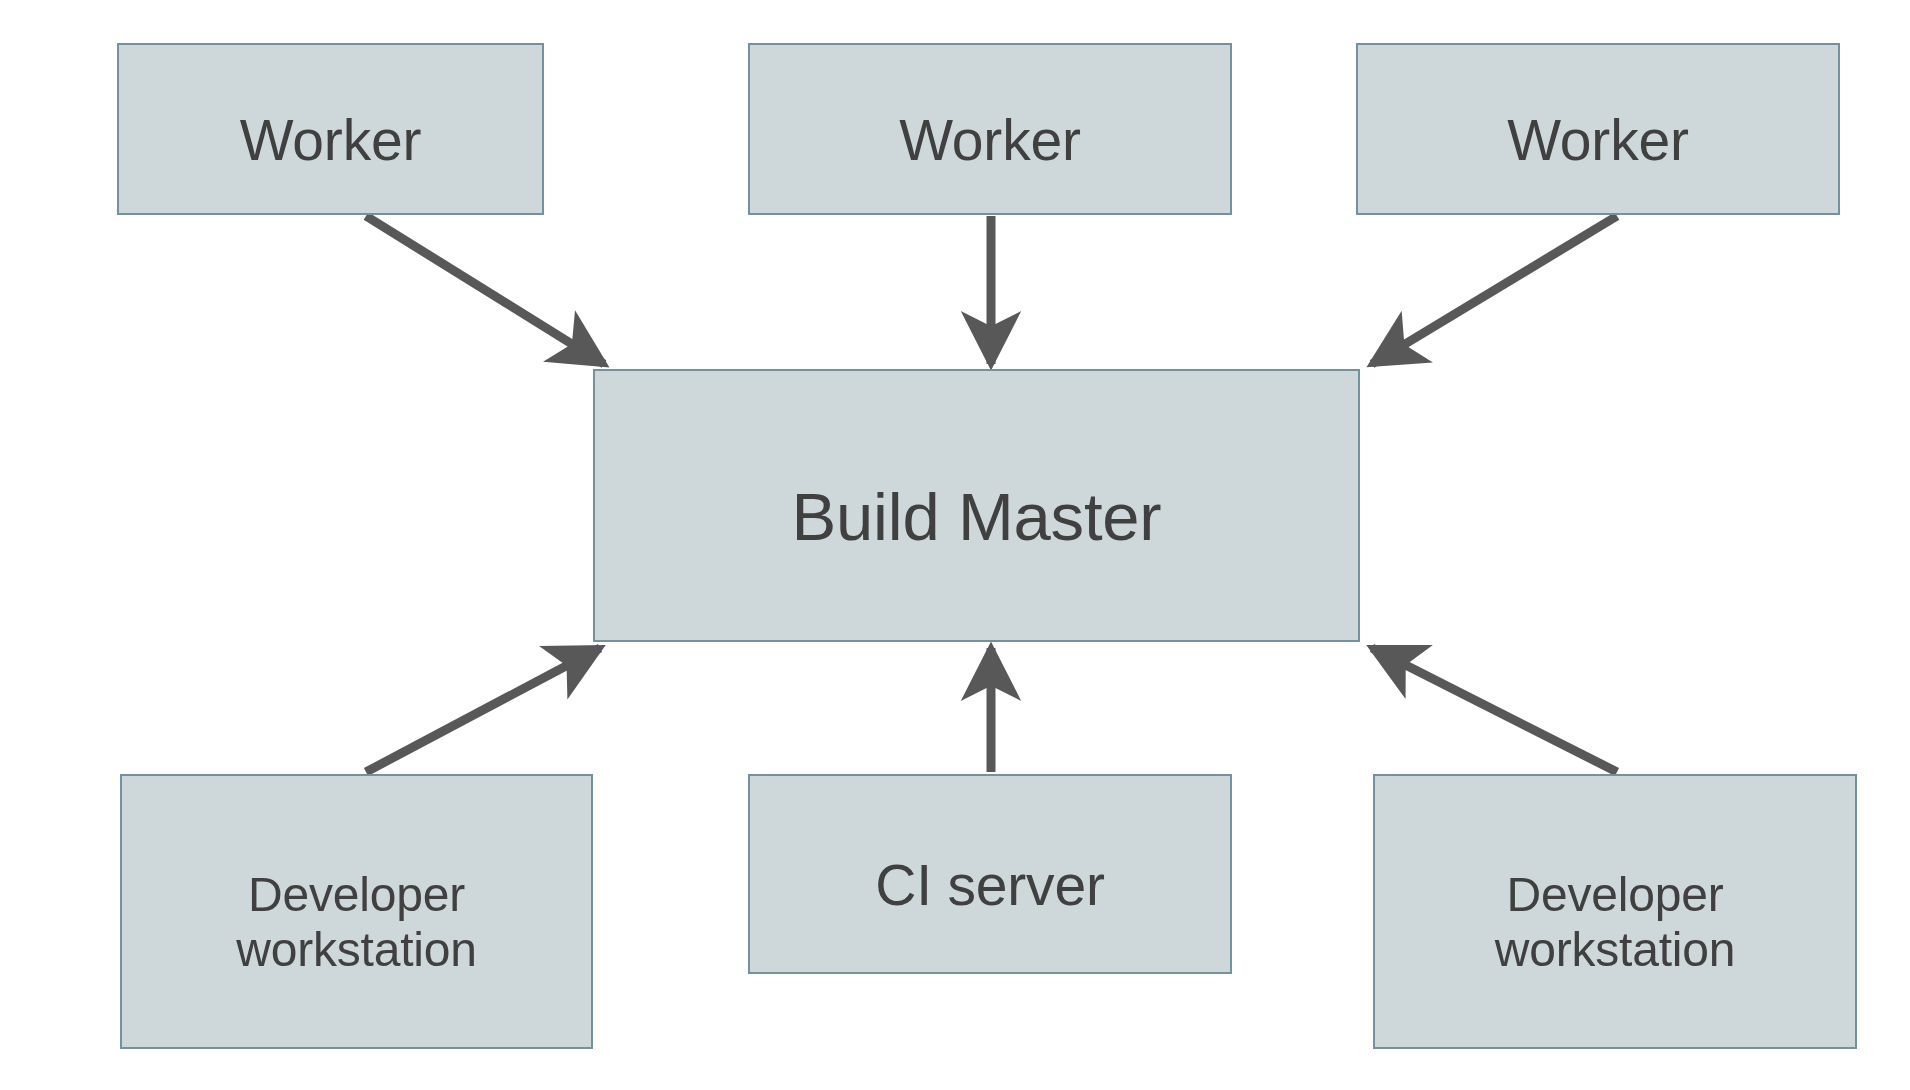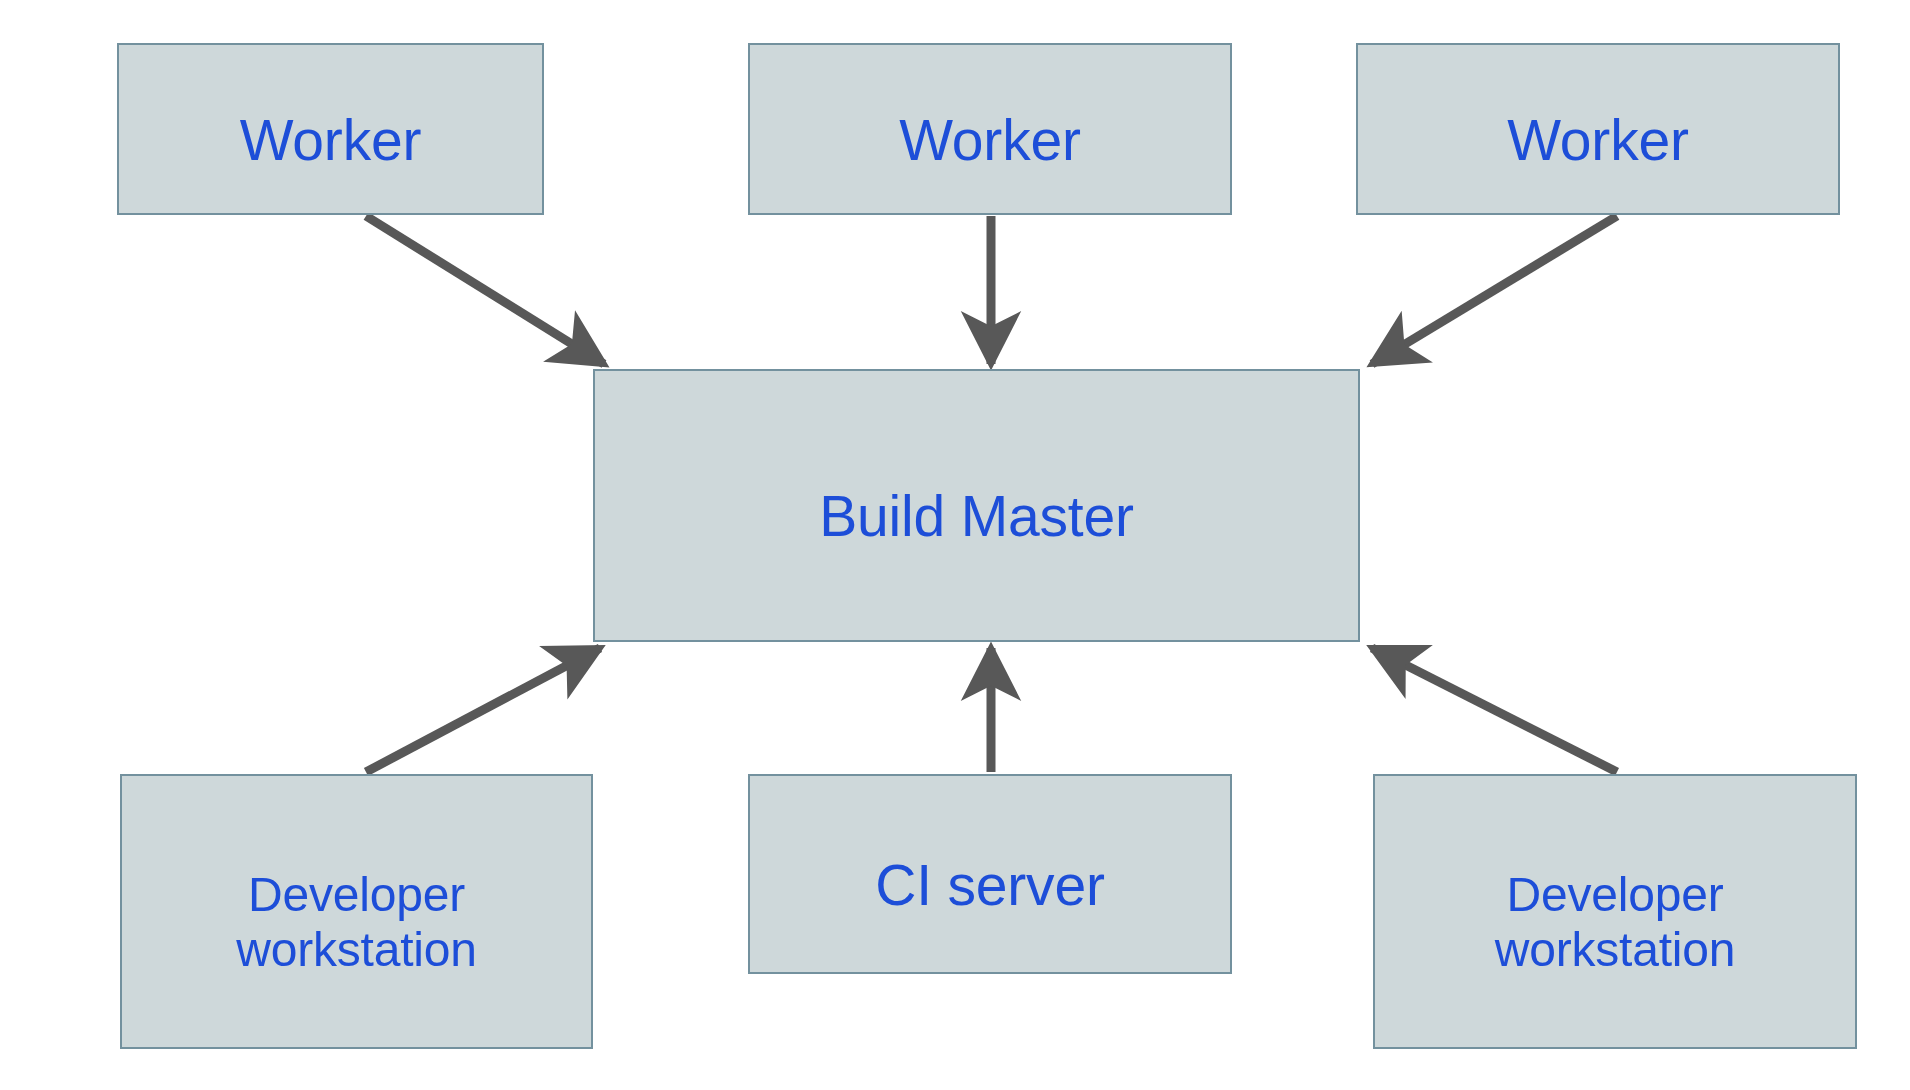--- a/index.html
+++ b/index.html
@@ -30,39 +30,39 @@
     position: absolute;
     box-sizing: border-box;
     background: #ced8da;
     border: 2px solid #73919e;
     display: flex;
     align-items: center;
     justify-content: center;
     text-align: center;
   }
   .node-label {
-    color: #1d4ed8;
+    color: #404040;
     font-family: "Liberation Sans", sans-serif;
     font-weight: 400;
     line-height: 1.13;
     white-space: pre-line;
     letter-spacing: -0.2px;
     margin-top: 22px;
   }
   
   .worker-left   { left: 117px; top: 43px;  width: 427px; height: 172px; }
   .worker-mid    { left: 748px; top: 43px;  width: 484px; height: 172px; }
   .worker-right  { left: 1356px;top: 43px;  width: 484px; height: 172px; }
   .worker-left .node-label,
   .worker-mid .node-label,
   .worker-right .node-label { font-size: 57px; }
 
   
   .build-master  { left: 593px; top: 369px; width: 767px; height: 273px; }
-  .build-master .node-label { font-size: 57px; }
+  .build-master .node-label { font-size: 67px; }
 
   
   .dev-left  { left: 120px;  top: 774px; width: 473px; height: 275px; }
   .ci-server { left: 748px;  top: 774px; width: 484px; height: 200px; }
   .dev-right { left: 1373px; top: 774px; width: 484px; height: 275px; }
   .dev-left .node-label,
   .dev-right .node-label { font-size: 48px; }
   .ci-server .node-label { font-size: 57px; }
 </style>
 </head>

